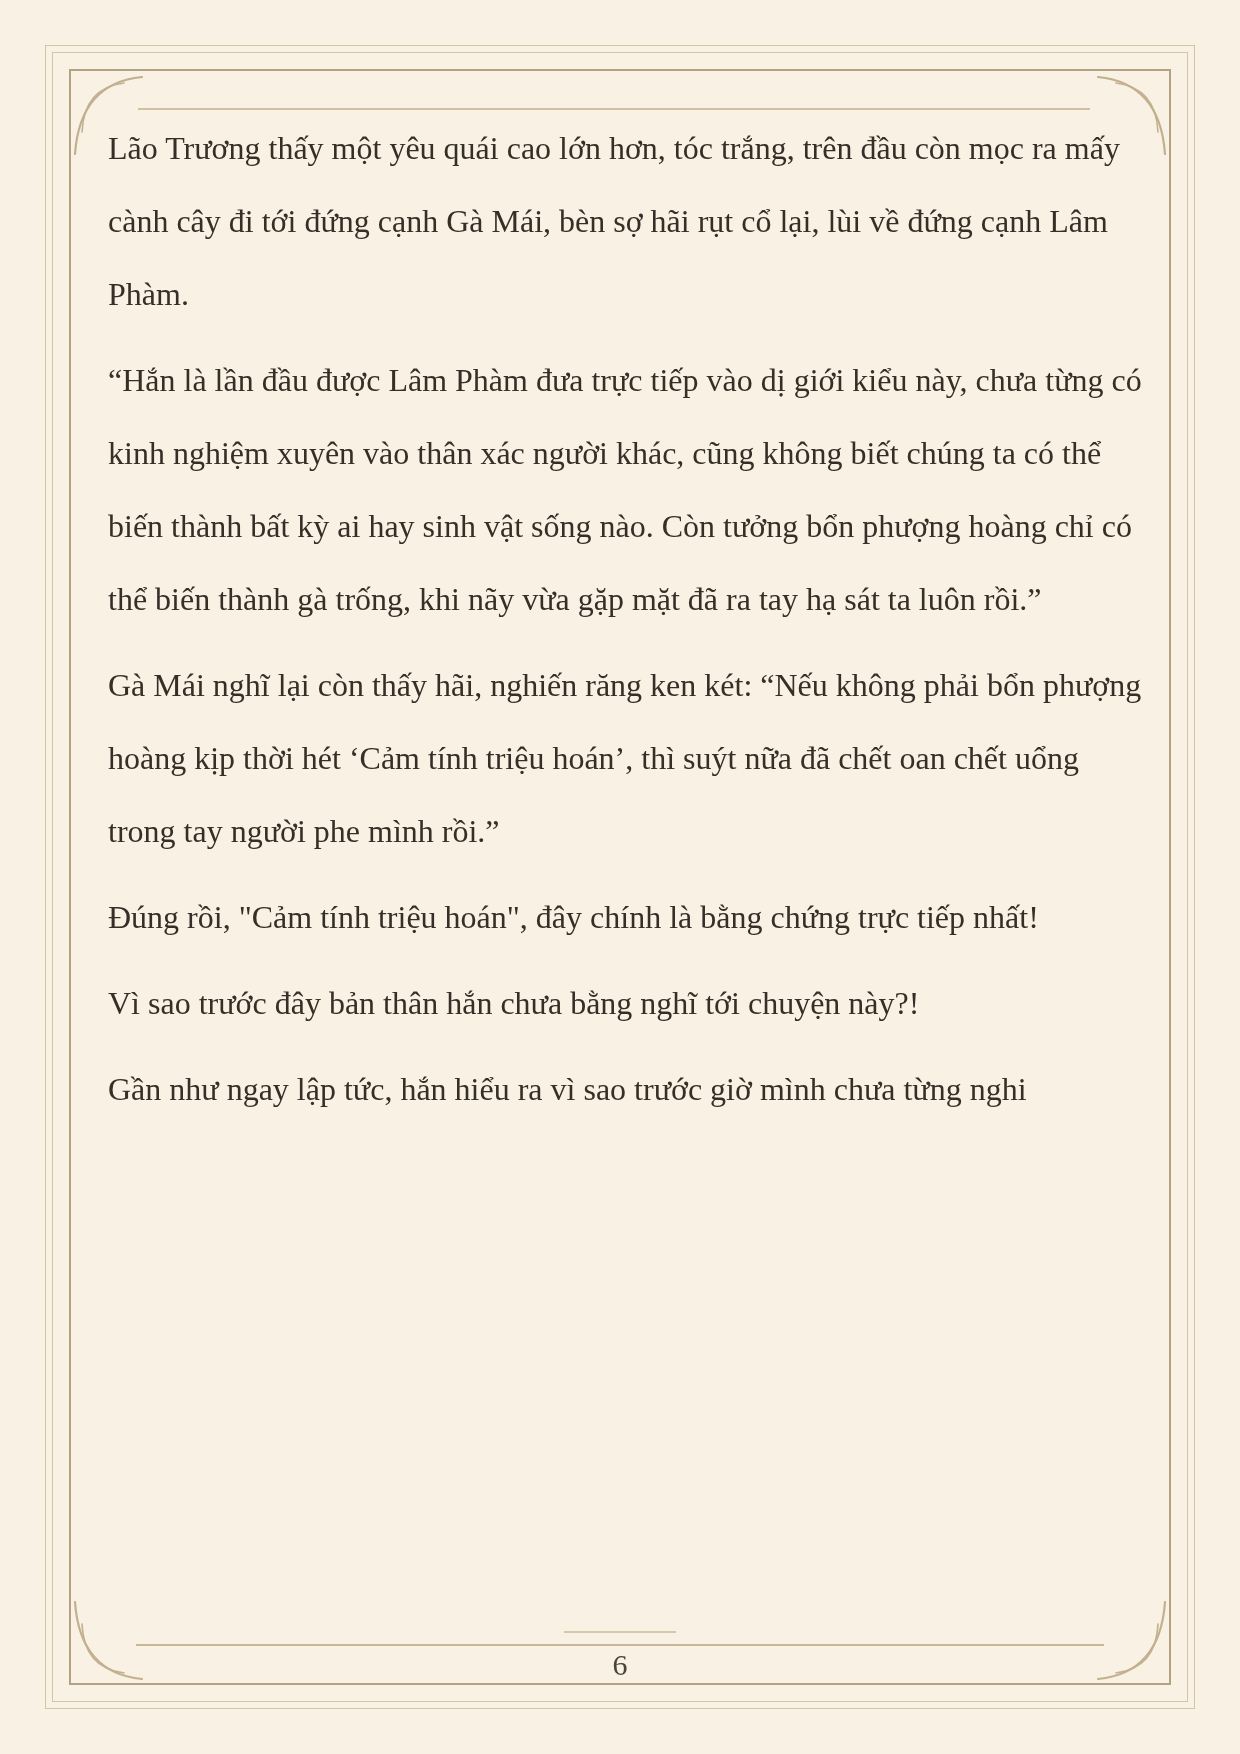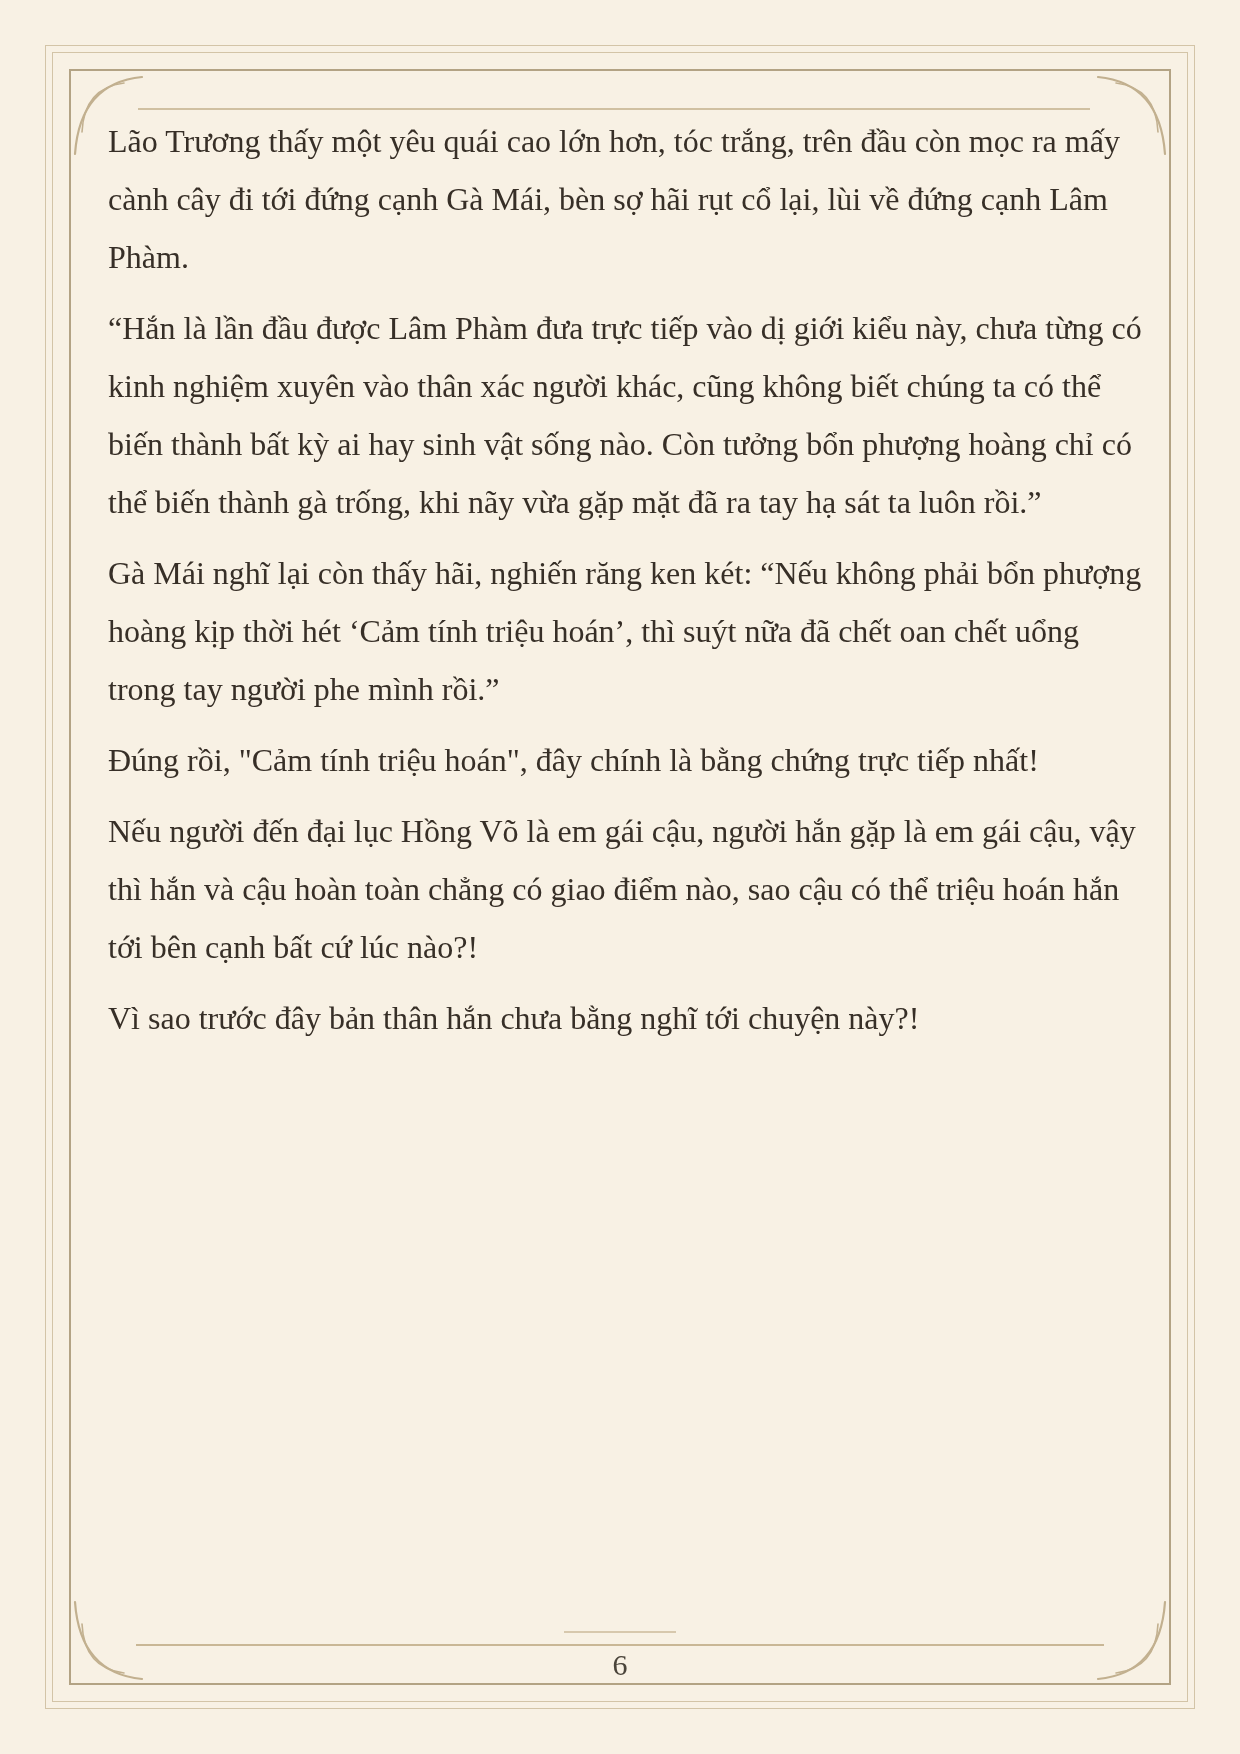--- a/index.html
+++ b/index.html
@@ -22,21 +22,21 @@
   .flourish.bl { bottom: 72px; left: 72px; transform: scaleY(-1); }
   .flourish.br { bottom: 72px; right: 72px; transform: scale(-1,-1); }
 
   .header-rule {
     position: absolute; top: 108px; left: 138px; width: 952px; height: 1.5px;
     background: var(--rule, #c9b795); opacity: 0.85;
   }
   .content {
     position: absolute; top: 112px; left: 108px; width: 1045px;
     color: var(--text, #372f27);
-    font-size: 32px; line-height: 58px;
+    font-size: 32px; line-height: 73px;
     text-align: left;
   }
   .content p { margin: 0 0 13px 0; }
 
   .footer-short-rule {
     position: absolute; top: 1631px; left: 564px; width: 112px; height: 2px;
     background: var(--rule, #c9b795); opacity: 0.7;
   }
   .footer-rule {
     position: absolute; top: 1644px; left: 136px; width: 968px; height: 2px;
@@ -85,22 +85,22 @@
     </svg>
   </div>
 
   <div class="header-rule"></div>
 
   <div class="content">
     <p>Lão Trương thấy một yêu quái cao lớn hơn, tóc trắng, trên đầu còn mọc ra mấy cành cây đi tới đứng cạnh Gà Mái, bèn sợ hãi rụt cổ lại, lùi về đứng cạnh Lâm Phàm.</p>
     <p>“Hắn là lần đầu được Lâm Phàm đưa trực tiếp vào dị giới kiểu này, chưa từng có kinh nghiệm xuyên vào thân xác người khác, cũng không biết chúng ta có thể biến thành bất kỳ ai hay sinh vật sống nào. Còn tưởng bổn phượng hoàng chỉ có thể biến thành gà trống, khi nãy vừa gặp mặt đã ra tay hạ sát ta luôn rồi.”</p>
     <p>Gà Mái nghĩ lại còn thấy hãi, nghiến răng ken két: “Nếu không phải bổn phượng hoàng kịp thời hét ‘Cảm tính triệu hoán’, thì suýt nữa đã chết oan chết uổng trong tay người phe mình rồi.”</p>
     <p>Đúng rồi, "Cảm tính triệu hoán", đây chính là bằng chứng trực tiếp nhất!</p>
-    <p>Nếu người đến đại lục Hồng Võ là em gái cậu, người hắn gặp là em gái cậu, vậy thì hắn và cậu hoàn toàn chẳng có giao điểm nào, sao cậu có thể triệu hoán hắn tới bên cạnh bất cứ lúc nào?!</p>
     <p>Vì sao trước đây bản thân hắn chưa bằng nghĩ tới chuyện này?!</p>
+    <p>Gần như ngay lập tức, hắn hiểu ra vì sao trước giờ mình chưa từng nghi</p>
   </div>
 
   <div class="footer-short-rule"></div>
   <div class="footer-rule"></div>
 
   <div class="page-number-wrap">
     <span class="page-number">6</span>
   </div>
 
 </div>

